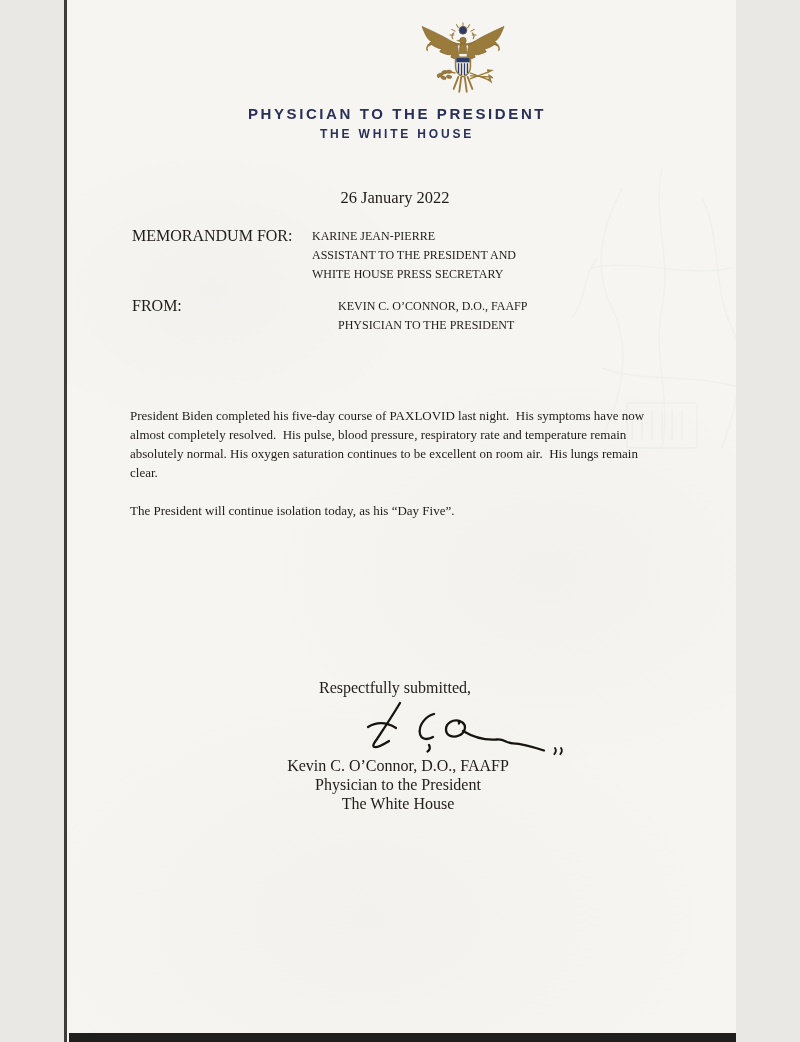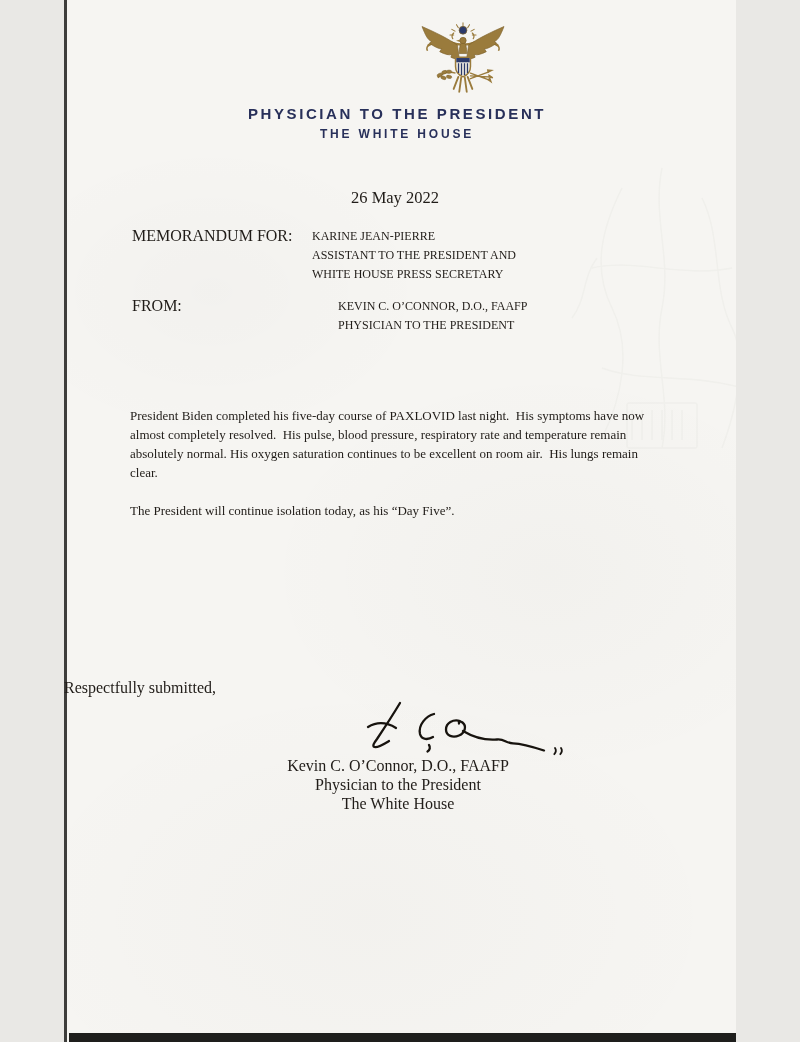--- a/index.html
+++ b/index.html
@@ -39,21 +39,21 @@
   .memo{position:absolute;top:227px;left:68px;width:700px;}
   .memo-row{display:flex;align-items:flex-start;}
   .memo-row.r1{margin-bottom:13px;}
   .memo-row.r2{margin-bottom:11px;gap:26px;}
   .memo-label{flex:0 0 180px;font-size:16px;}
   .memo-value{font-size:12px;line-height:19px;white-space:pre-wrap;}
 
   .body-text{position:absolute;top:406px;left:66px;width:708px;}
   .para{font-size:13px;line-height:19px;margin:0 0 19px 0;white-space:pre-wrap;}
 
-  .salutation{position:absolute;top:679px;left:0;right:10px;font-size:16px;}
+  .salutation{position:absolute;top:679px;left:0;right:10px;text-align:center;font-size:16px;}
   .signature{position:absolute;left:290px;top:697px;width:230px;height:62px;}
   .sig-block{position:absolute;top:757px;left:0;right:4px;text-align:center;font-size:16px;line-height:18.8px;}
   .sig-line{display:block;}
 </style>
 </head>
 <body>
 
 <div class="page">
 
   <div class="edge-left"></div>
@@ -119,21 +119,21 @@
 
     <g stroke="#9a7b3c" stroke-width="1.5" fill="#9a7b3c" stroke-linecap="round">
       <path d="M58,57 L77,64 M58,60 L78,61 M58,63 L77,56"></path>
       <path d="M77,64 l3,2.2 l-1.2,-3.6 Z M78,61 l4,1 l-4,-2.6 Z M77,56 l3.6,-1.8 l-4,-0.4 Z"></path>
     </g>
   </svg>
 
   <div class="lh-title">PHYSICIAN TO THE PRESIDENT</div>
   <div class="lh-sub">THE WHITE HOUSE</div>
 
-  <div class="date">26 May 2022</div>
+  <div class="date">26 January 2022</div>
 
   <div class="memo">
     <div class="memo-row r1">
       <div class="memo-label">MEMORANDUM FOR:</div>
       <div class="memo-value">KARINE JEAN-PIERRE
 ASSISTANT TO THE PRESIDENT AND
 WHITE HOUSE PRESS SECRETARY</div>
     </div>
     <div class="memo-row r2">
       <div class="memo-label">FROM:</div>

